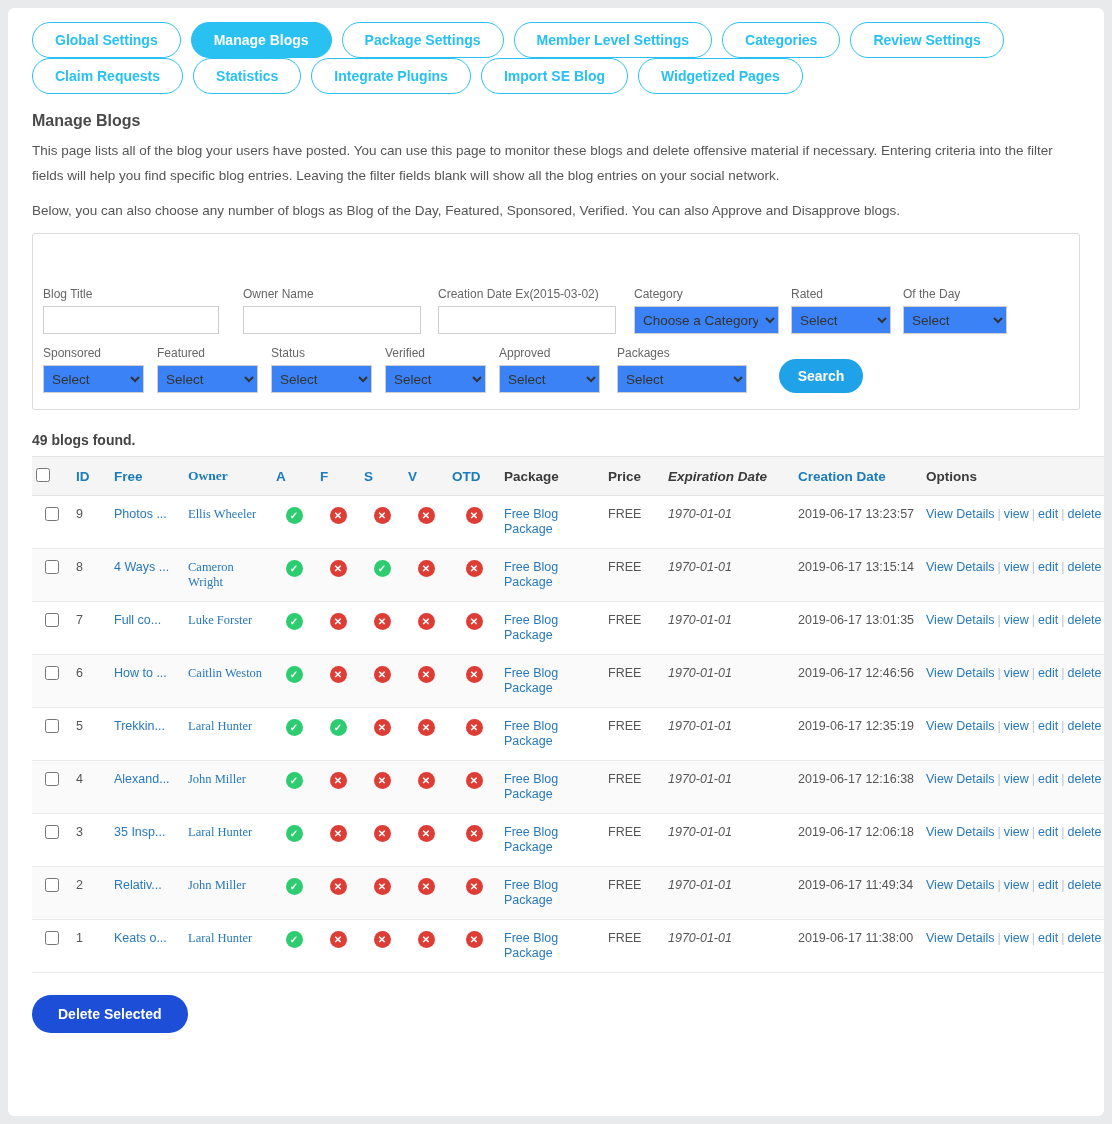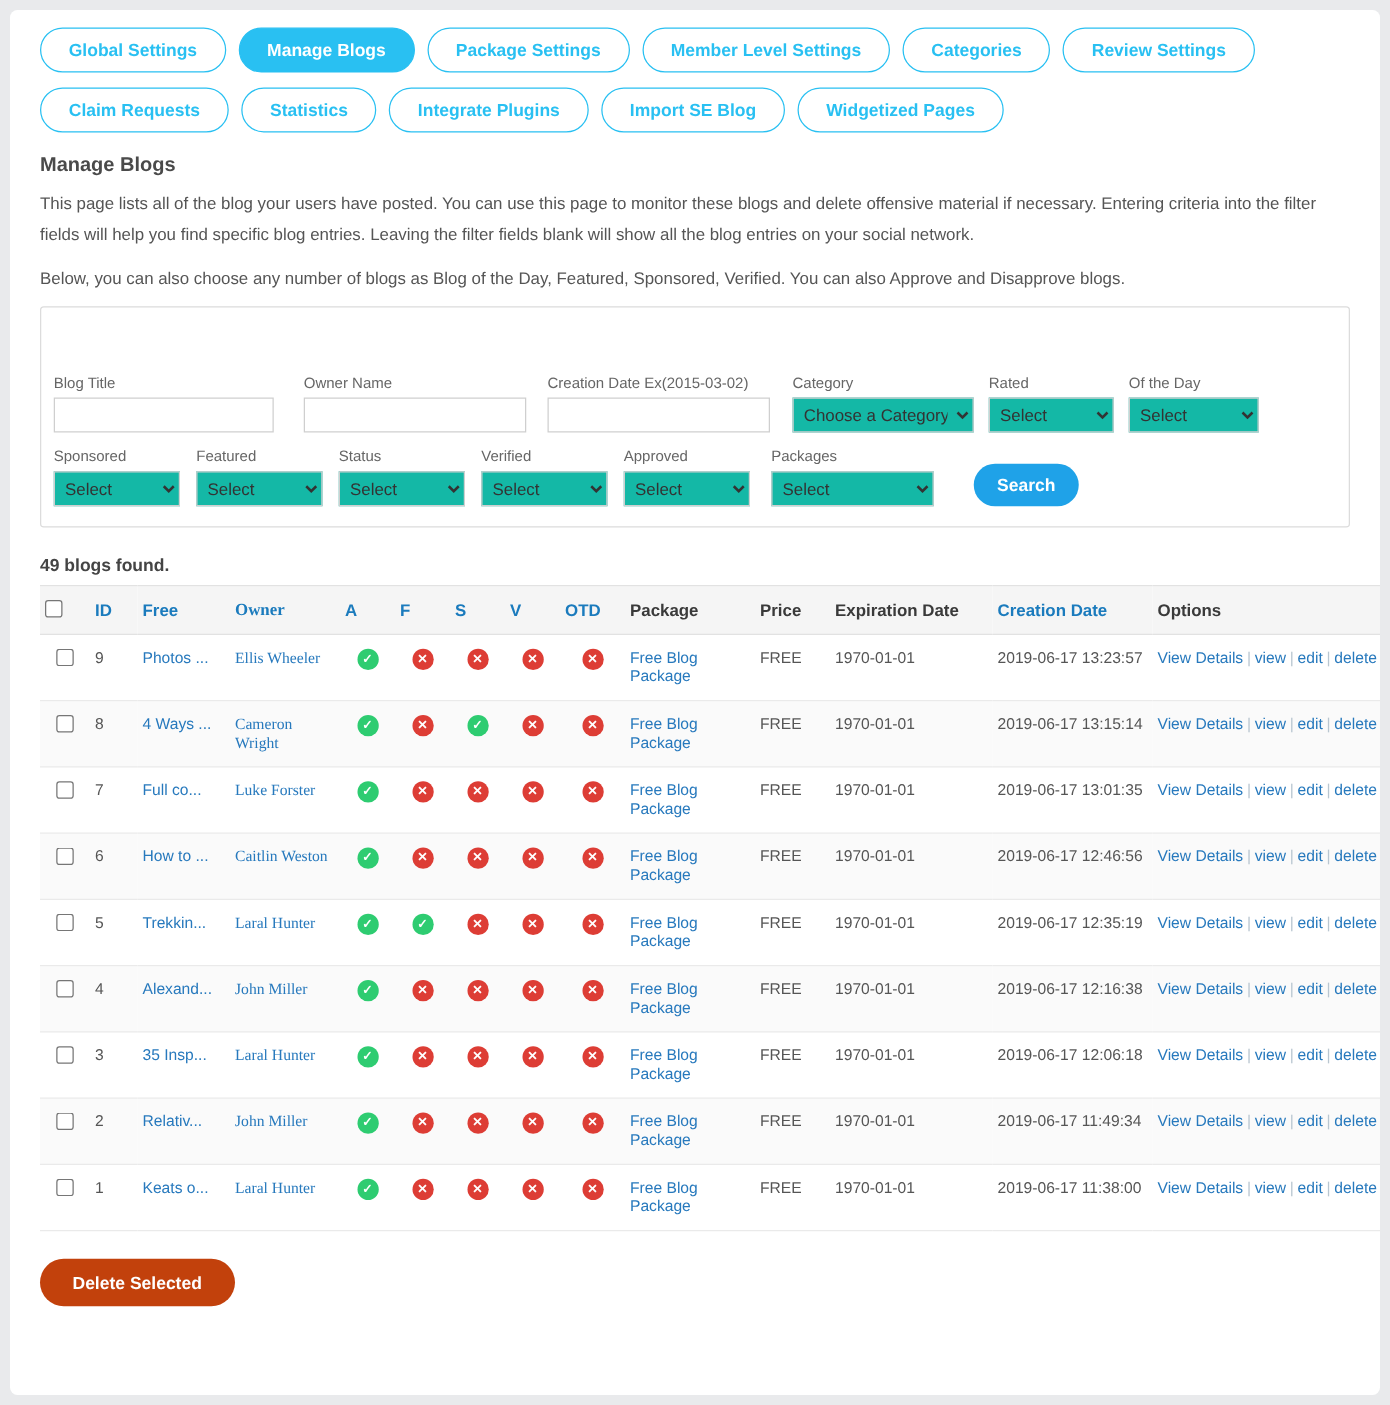--- a/index.html
+++ b/index.html
@@ -72,21 +72,21 @@
     font-weight: bold;
     line-height: 15px;
     text-align: center;
   }
 
   
   .tabs {
     margin: 14px 24px 0 24px;
     display: flex;
     flex-wrap: wrap;
-    gap: 12px 10px;
+    gap: 0 10px;
     width: 1000px;
   }
   .tab {
     border: 1px solid #29c0f2;
     color: #29c0f2;
     background: #fff;
     border-radius: 22px;
     height: 36px;
     padding: 0 22px;
     display: flex;
@@ -147,21 +147,21 @@
     background: #fff;
     box-sizing: border-box;
     font-size: 13px;
     font-family: "Liberation Sans", sans-serif;
     padding: 0 6px;
     color: #444;
   }
   .field select {
     height: 28px;
     border: 1px solid #cfcfcf;
-    background: #14b8a6;
+    background: #3b82f6;
     box-sizing: border-box;
     font-size: 13.5px;
     font-family: "Liberation Sans", sans-serif;
     color: #333;
     padding: 0 4px;
   }
   .search-btn {
     background: #1fa2e8;
     color: #fff;
     border: none;
@@ -219,21 +219,21 @@
     cursor: pointer;
   }
   .col-cb   { width: 32px; }
   .col-id   { width: 30px; }
   .col-title{ width: 66px; }
   .col-own  { width: 80px; font-family: Liberation Serif, serif; }
   .col-flag { width: 36px; }
   .col-otd  { width: 44px; }
   .col-pkg  { width: 96px; }
   .col-price{ width: 52px; }
-  .col-exp  { width: 122px; }
+  .col-exp  { width: 122px; font-style: italic; }
   .col-crt  { width: 120px; }
   .col-opt  { width: 200px; }
 
   input[type=checkbox] {
     width: 14px;
     height: 14px;
     margin: 0;
     cursor: pointer;
   }
 
@@ -250,21 +250,21 @@
     vertical-align: middle;
   }
   .badge.yes { background: #2ecc71; }
   .badge.no  { background: #dd3d35; }
 
   .options-cell { white-space: nowrap; color: #9fb6c8; }
   .options-cell .sep { color: #b9c6d0; padding: 0 3px; }
 
   .delete-btn {
     margin: 22px 24px 0 24px;
-    background: #c2410c;
+    background: #1d4ed8;
     color: #fff;
     border: none;
     border-radius: 22px;
     height: 38px;
     padding: 0 26px;
     font-size: 14px;
     font-weight: bold;
     font-family: "Liberation Sans", sans-serif;
     cursor: pointer;
   }

